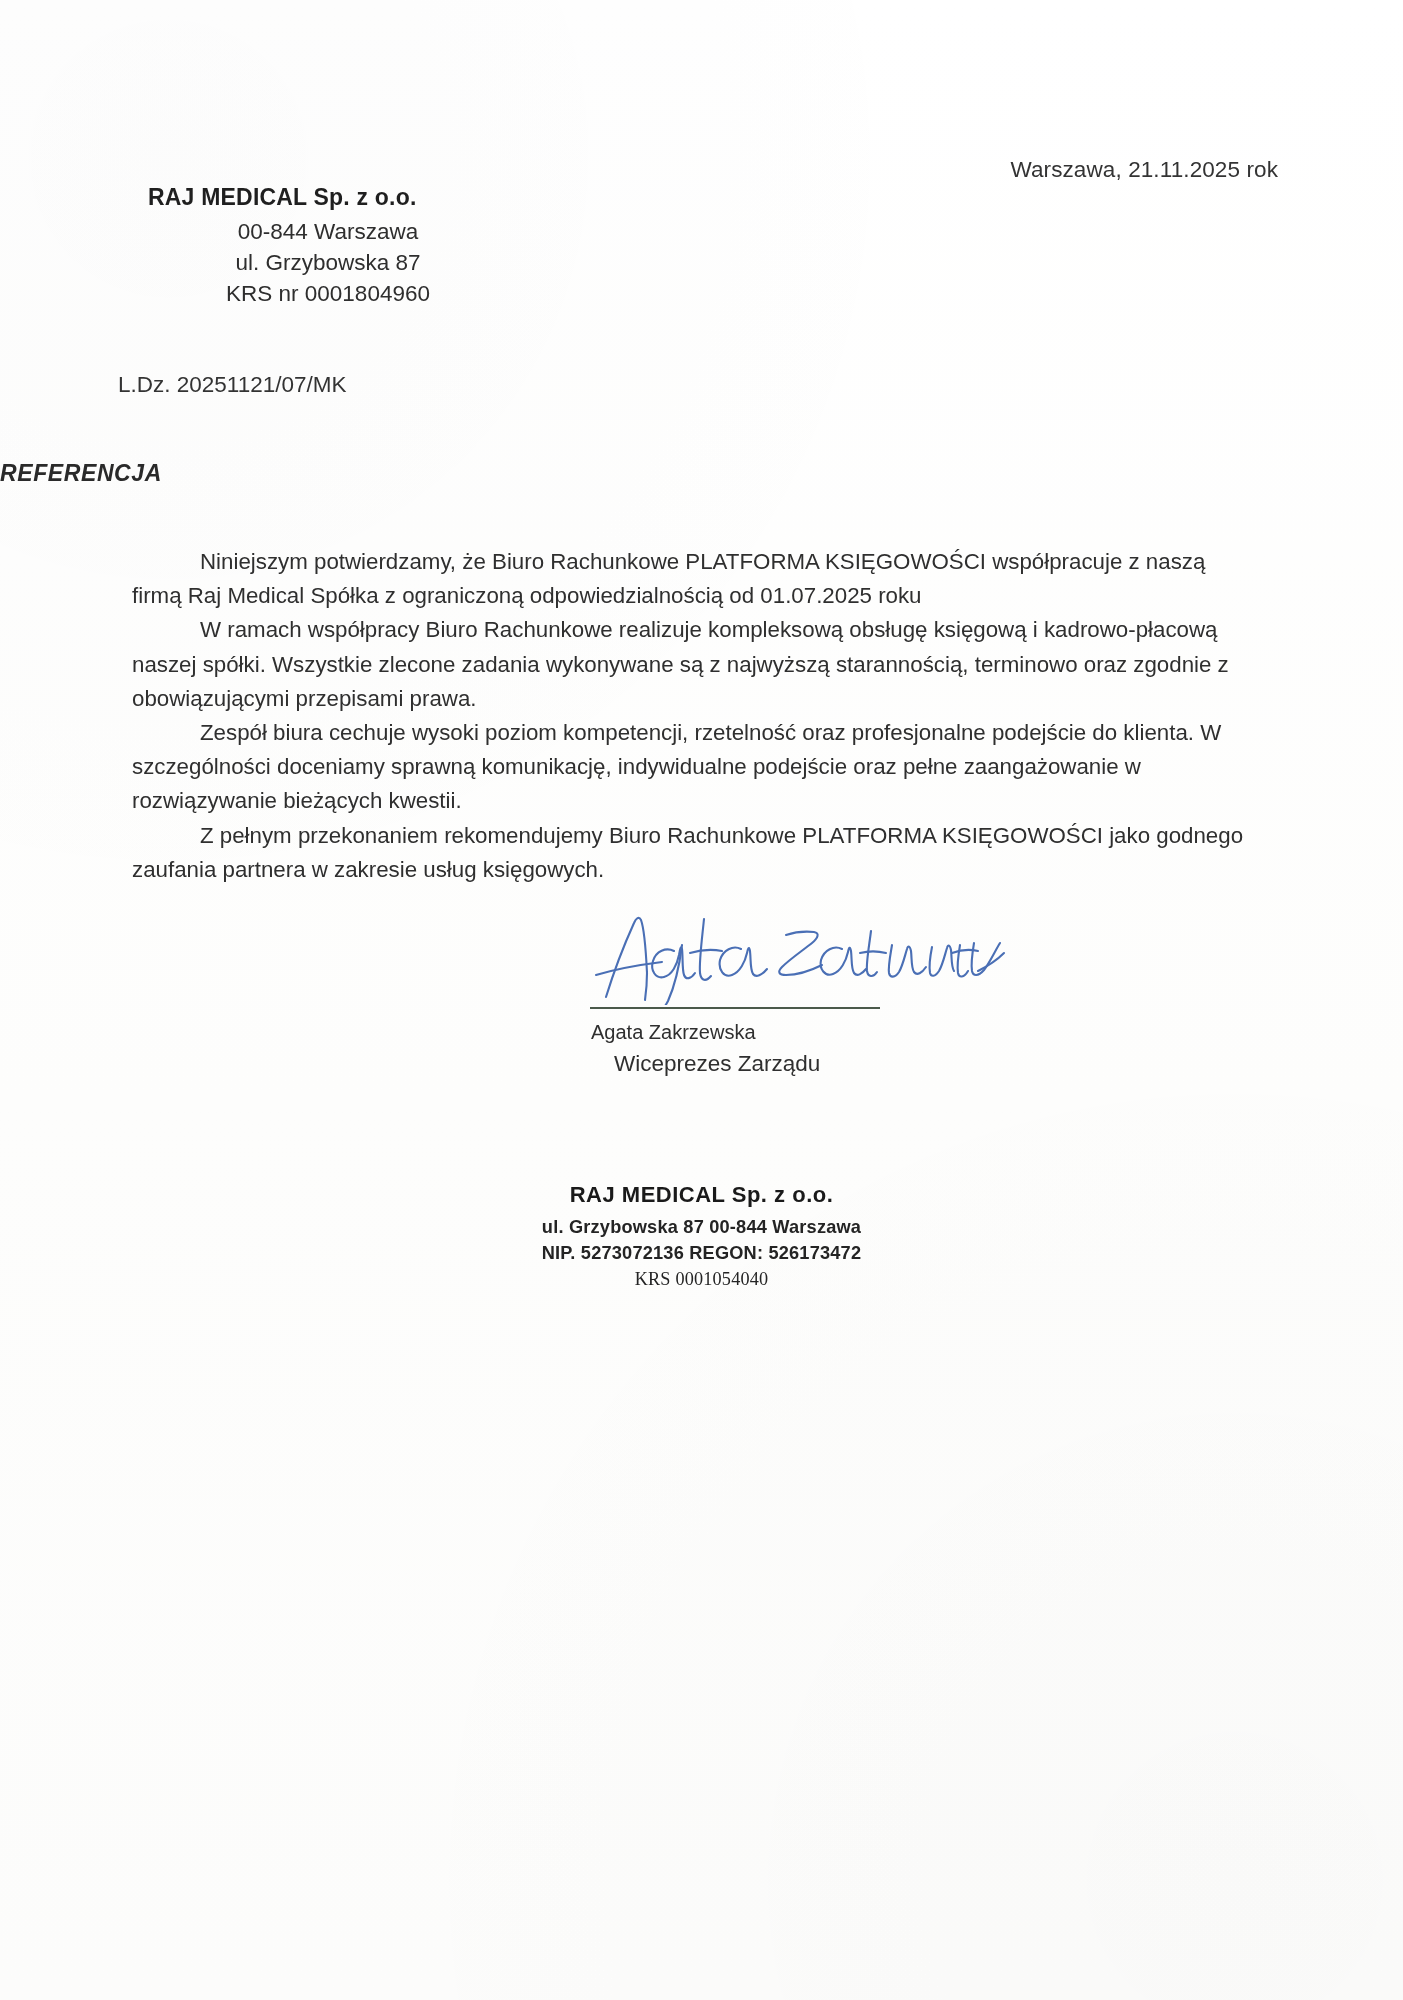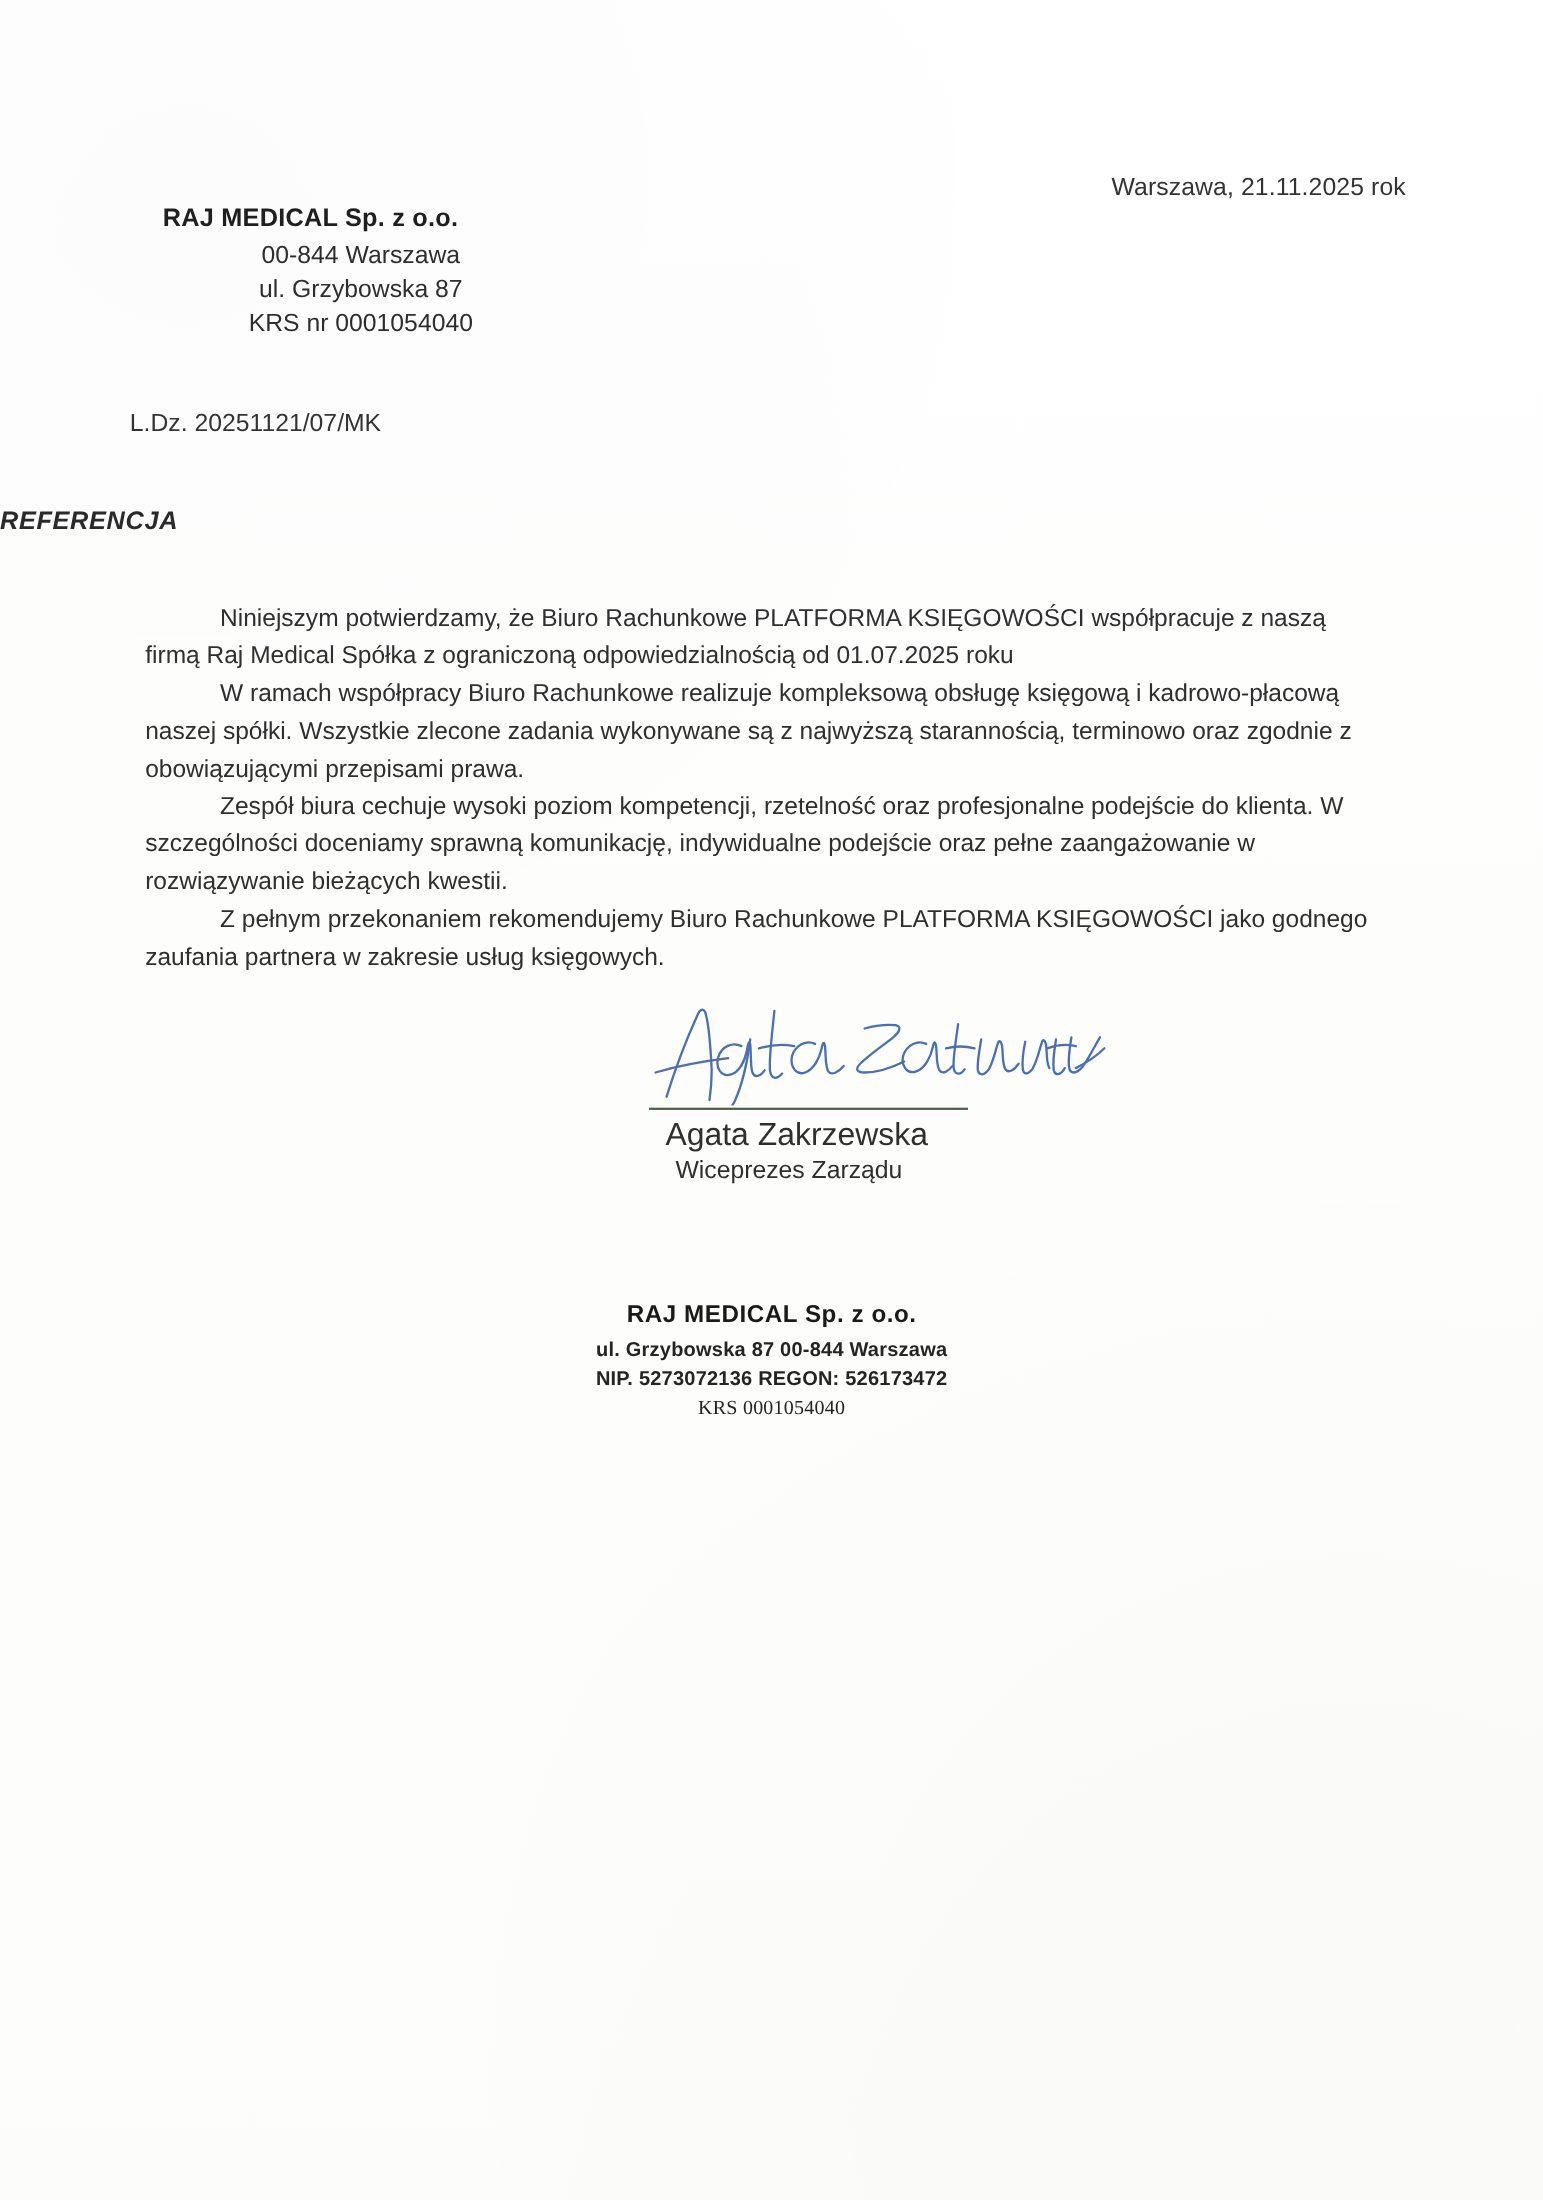--- a/index.html
+++ b/index.html
@@ -118,23 +118,23 @@
   .sig-rule {
     position: absolute;
     left: 0;
     top: 102px;
     width: 290px;
     height: 1.6px;
     background: #4b5a4b;
   }
   .sig-name {
     position: absolute;
-    left: 15px;
+    left: 1px;
     top: 112px;
-    font-size: 29px;
+    font-size: 20px;
     line-height: 31px;
     color: #2f2f2f;
     text-align: right;
   }
   .sig-title {
     position: absolute;
     left: 0;
     top: 143px;
     font-size: 22.5px;
     line-height: 31px;
@@ -175,21 +175,21 @@
   <div class="paper-tint"></div>
 
   <div class="content">
 
     <div class="date-line">Warszawa, 21.11.2025 rok</div>
 
     <div class="letterhead">
       <div class="lh-name">RAJ MEDICAL Sp. z o.o.</div>
       <div class="lh-line">00-844 Warszawa</div>
       <div class="lh-line">ul. Grzybowska 87</div>
-      <div class="lh-line">KRS nr 0001054040</div>
+      <div class="lh-line">KRS nr 0001804960</div>
     </div>
 
     <div class="ref-number">L.Dz. 20251121/07/MK</div>
 
     <div class="doc-title">REFERENCJA</div>
 
     <div class="body-copy">
       <p>Niniejszym potwierdzamy, że Biuro Rachunkowe PLATFORMA KSIĘGOWOŚCI współpracuje z naszą firmą  Raj Medical Spółka z ograniczoną odpowiedzialnością od 01.07.2025 roku</p>
       <p>W ramach współpracy Biuro Rachunkowe realizuje kompleksową obsługę księgową i kadrowo-płacową naszej spółki. Wszystkie zlecone zadania wykonywane są z najwyższą starannością, terminowo oraz zgodnie z obowiązującymi przepisami prawa.</p>
       <p>Zespół biura cechuje wysoki poziom kompetencji, rzetelność oraz profesjonalne podejście do klienta. W szczególności doceniamy sprawną komunikację, indywidualne podejście oraz pełne zaangażowanie w rozwiązywanie bieżących kwestii.</p>

